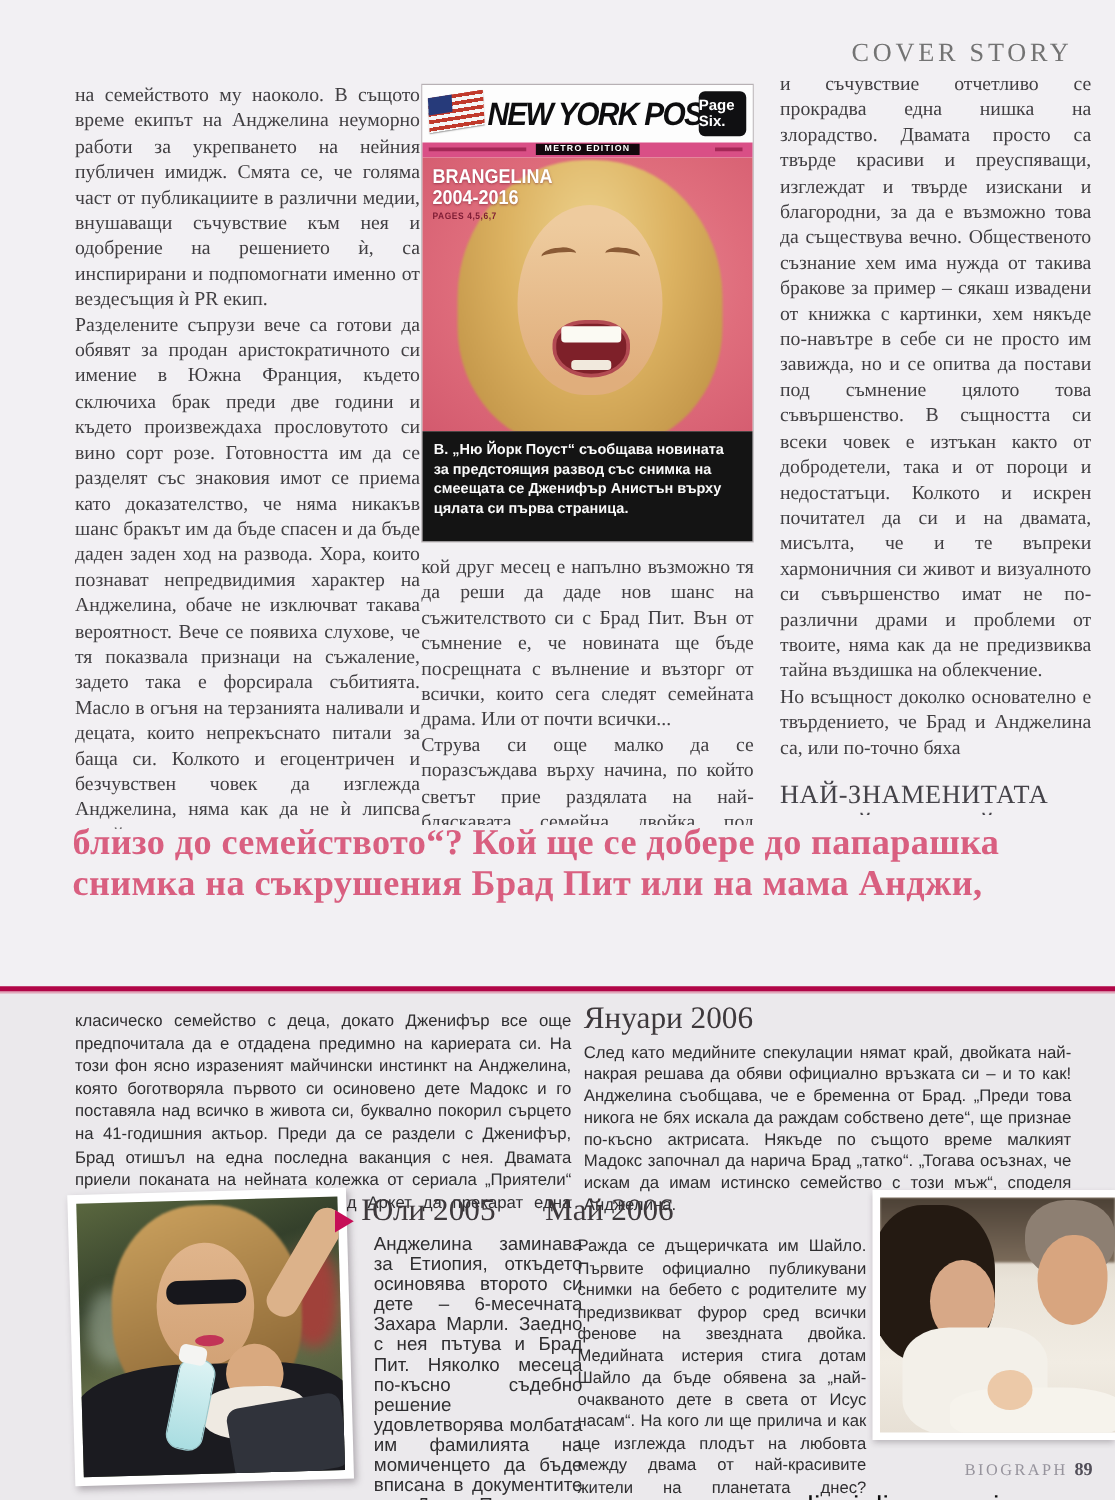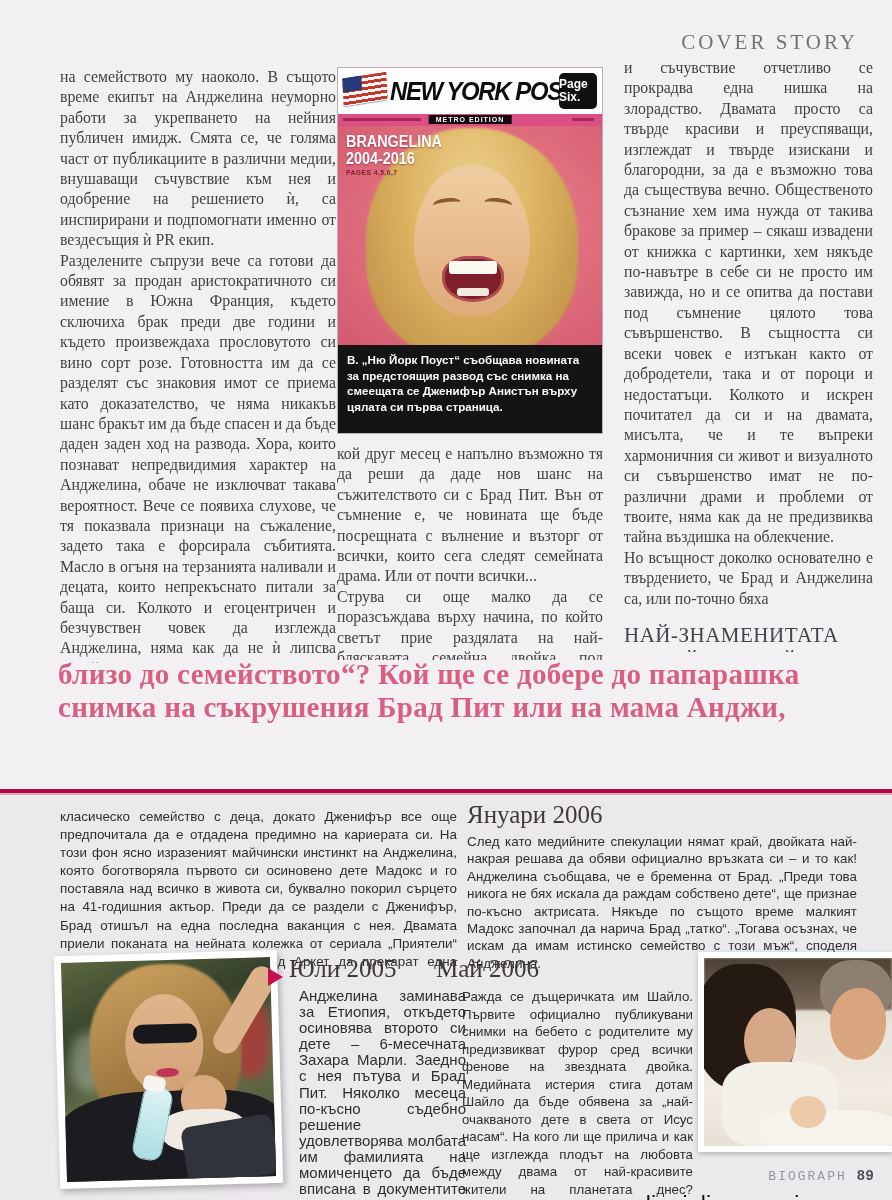--- a/index.html
+++ b/index.html
@@ -147,21 +147,21 @@
   .p2-aface { position:absolute; left:40px; top:50px; width:52px; height:66px; border-radius:50%; background:#d7a887; }
   .p2-acami { position:absolute; left:18px; top:104px; width:116px; height:86px; background:#f3f0e9; border-radius:32%; }
   .p2-bhair { position:absolute; right:0px; top:2px; width:72px; height:62px; border-radius:45%; background:#8d7f72; }
   .p2-bface { position:absolute; right:6px; top:30px; width:56px; height:72px; border-radius:50% 45% 50% 50%; background:#d8a57f; }
   .p2-baby { position:absolute; left:86px; top:138px; width:36px; height:32px; border-radius:50%; background:#ecc9a8; }
   .p2-blanket { position:absolute; left:56px; top:152px; width:138px; height:42px; background:#f6f3ec; border-radius:35%; }
 
   
   .watermark { position:absolute; right:4px; top:1192px; font-family:"Liberation Sans", sans-serif;
     font-size:23px; color:#0e0e0e; letter-spacing:.2px; }
-  .biograph { position:absolute; right:18px; top:1168px; font-family:Liberation Mono, monospace;
+  .biograph { position:absolute; right:18px; top:1168px; font-family:Liberation Serif, serif;
     font-size:13px; letter-spacing:2px; color:#97949d; }
   .biograph b { font-size:14.5px; color:#514e58; letter-spacing:0; }
 </style>
 </head>
 <body>
 
 <div id="page">
 
   <div class="coverstory">COVER STORY</div>
 

